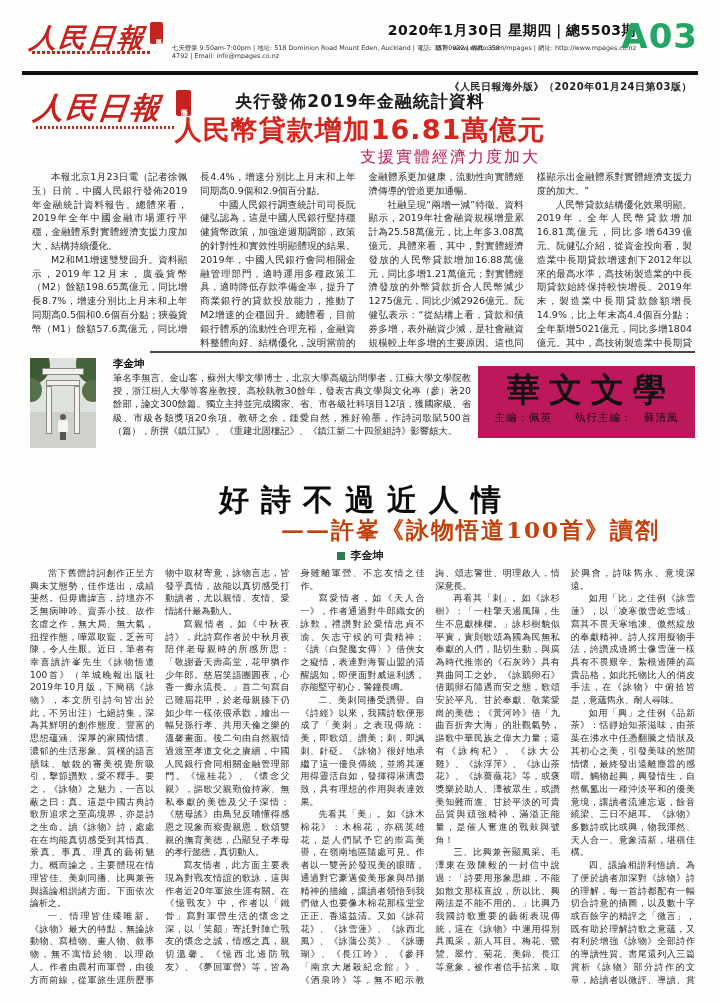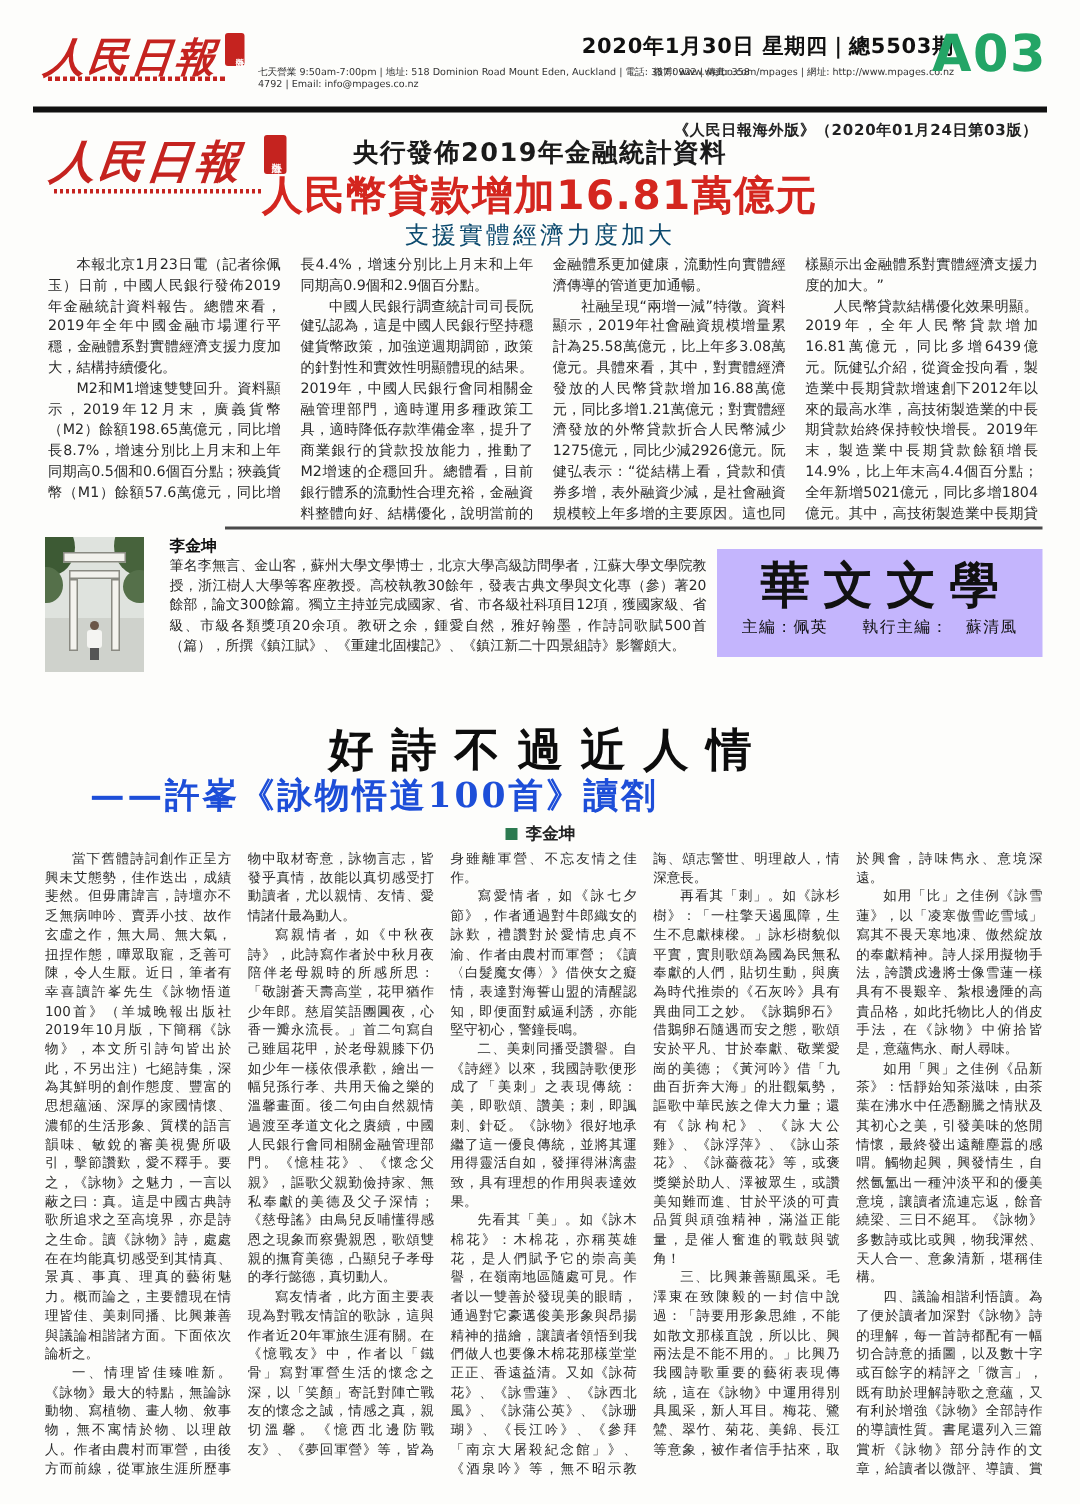--- a/index.html
+++ b/index.html
@@ -60,22 +60,22 @@
     background:repeating-linear-gradient(90deg,#c5231f 0 2px,transparent 2px 4px); }
   .news-kicker {
     position:absolute; left:180px; top:90px; width:360px; text-align:center;
     font-size:17px; font-weight:bold; color:#1a1a1a; letter-spacing:1px;
   }
   .news-headline {
     position:absolute; left:120px; top:112px; width:480px; text-align:center;
     font-size:27px; font-weight:bold; color:#d4261f; letter-spacing:1px;
   }
   .news-subhead {
-    position:absolute; left:180px; top:147px; width:360px; text-align:center;
-    font-size:16px; color:#0c4a6e; letter-spacing:2px;
+    position:absolute; left:180px; top:147px; width:360px; text-align:right;
+    font-size:16px; color:#be185d; letter-spacing:2px;
   }
   .news-body {
     position:absolute; left:32px; top:170px; width:660px; height:180px;
     column-count:4; column-gap:13px; overflow:hidden;
     font-size:9.5px; line-height:13.8px; text-align:justify; color:#2a2a2a;
   }
   .news-body p { text-indent:2em; }
   .mid-rule { position:absolute; left:150px; top:351px; width:545px; height:2px; background:#4a4a4a; }
   
   .author-photo {
@@ -98,39 +98,39 @@
   .person .legs { position:absolute; left:2px; top:18px; width:6px; height:8px; background:#555;}
   .author-name {
     position:absolute; left:113px; top:357px; font-size:10.5px; font-weight:bold; color:#111;
   }
   .author-bio {
     position:absolute; left:113px; top:371px; width:358px; height:80px;
     font-size:9.3px; line-height:13.2px; text-align:justify; color:#2a2a2a; overflow:hidden;
   }
   .section-banner {
     position:absolute; left:478px; top:366px; width:217px; height:72px;
-    background:#c4b5fd; text-align:center;
+    background:#be185d; text-align:center;
   }
   .section-banner-title {
     margin-top:6px; font-family:"DejaVu Serif", serif; font-weight:bold;
     font-size:33px; color:#111; letter-spacing:9px; text-indent:9px; line-height:36px;
   }
   .section-banner-editors {
     margin-top:3px; font-size:10.5px; font-weight:normal; color:#111; letter-spacing:1px;
   }
   
   .essay-title {
     position:absolute; left:60px; top:480px; width:600px; text-align:center;
     font-family:"DejaVu Serif", serif; font-weight:bold; font-size:30px;
     color:#0d0d0d; letter-spacing:12px; text-indent:12px;
   }
   .essay-subtitle {
-    position:absolute; left:60px; top:515px; width:600px; text-align:left;
+    position:absolute; left:60px; top:515px; width:600px; text-align:right;
     font-family:"DejaVu Serif", serif; font-weight:bold; font-size:23px;
-    color:#1d4ed8; letter-spacing:2px;
+    color:#c2410c; letter-spacing:2px;
   }
   .essay-byline {
     position:absolute; left:60px; top:548px; width:600px; text-align:center;
     font-size:11px; font-weight:bold; color:#222;
     font-family:"DejaVu Serif", serif;
   }
   .essay-byline .sq {
     display:inline-block; width:8px; height:8px; background:#2c7a50;
     margin-right:6px; vertical-align:middle;
   }
@@ -204,21 +204,21 @@
   <div class="essay-title">好詩不過近人情</div>
   <div class="essay-subtitle">——許峯《詠物悟道100首》讀劄</div>
   <div class="essay-byline">
     <span class="sq"></span><span>李金坤</span>
   </div>
   <div class="essay-body">
       <p>當下舊體詩詞創作正呈方興未艾態勢，佳作迭出，成績斐然。但毋庸諱言，詩壇亦不乏無病呻吟、賣弄小技、故作玄虛之作，無大局、無大氣，扭捏作態，嘩眾取寵，乏善可陳，令人生厭。近日，筆者有幸喜讀許峯先生《詠物悟道100首》（羊城晚報出版社2019年10月版，下簡稱《詠物》，本文所引詩句皆出於此，不另出注）七絕詩集，深為其鮮明的創作態度、豐富的思想蘊涵、深厚的家國情懷、濃郁的生活形象、質樸的語言韻味、敏銳的審美視覺所吸引，擊節讚歎，愛不釋手。要之，《詠物》之魅力，一言以蔽之曰：真。這是中國古典詩歌所追求之至高境界，亦是詩之生命。讀《詠物》詩，處處在在均能真切感受到其情真、景真、事真、理真的藝術魅力。概而論之，主要體現在情理皆佳、美刺同播、比興兼善與議論相諧諸方面。下面依次論析之。</p>
       <p>一、情理皆佳臻唯新。《詠物》最大的特點，無論詠動物、寫植物、畫人物、敘事物，無不寓情於物、以理啟人。作者由農村而軍營，由後方而前線，從軍旅生涯所歷事物中取材寄意，詠物言志，皆發乎真情，故能以真切感受打動讀者，尤以親情、友情、愛情諸什最為動人。</p>
       <p>寫親情者，如《中秋夜詩》，此詩寫作者於中秋月夜陪伴老母親時的所感所思：「敬謝蒼天壽高堂，花甲猶作少年郎。慈眉笑語團圓夜，心香一瓣永流長。」首二句寫自己雖屆花甲，於老母親膝下仍如少年一樣依偎承歡，繪出一幅兒孫行孝、共用天倫之樂的溫馨畫面。後二句由自然親情過渡至孝道文化之賡續，中國人民銀行會同相關金融管理部門。《憶桂花》、《懷念父親》，謳歌父親勤儉持家、無私奉獻的美德及父子深情；《慈母謠》由鳥兒反哺懂得感恩之現象而察覺親恩，歌頌雙親的撫育美德，凸顯兒子孝母的孝行懿德，真切動人。</p>
       <p>寫友情者，此方面主要表現為對戰友情誼的歌詠，這與作者近20年軍旅生涯有關。在《憶戰友》中，作者以「鐵骨」寫對軍營生活的懷念之深，以「笑顏」寄託對陣亡戰友的懷念之誠，情感之真，親切溫馨。《憶西北邊防戰友》、《夢回軍營》等，皆為身雖離軍營、不忘友情之佳作。</p>
-      <p>寫愛情者，如《詠七夕節》，作者通過對牛郎織女的詠歎，禮讚對於愛情忠貞不渝、作者由農村而軍營；《讀〈白髮魔女傳〉》借俠女之癡情，表達對海誓山盟的清醒認知，即便面對威逼利誘，亦能堅守初心，警鐘長鳴。</p>
+      <p>寫愛情者，如《天人合一》，作者通過對牛郎織女的詠歎，禮讚對於愛情忠貞不渝、矢志守候的可貴精神；《讀〈白髮魔女傳〉》借俠女之癡情，表達對海誓山盟的清醒認知，即便面對威逼利誘，亦能堅守初心，警鐘長鳴。</p>
       <p>二、美刺同播受讚譽。自《詩經》以來，我國詩歌便形成了「美刺」之表現傳統：美，即歌頌、讚美；刺，即諷刺、針砭。《詠物》很好地承繼了這一優良傳統，並將其運用得靈活自如，發揮得淋漓盡致，具有理想的作用與表達效果。</p>
       <p>先看其「美」。如《詠木棉花》：木棉花，亦稱英雄花，是人們賦予它的崇高美譽，在嶺南地區隨處可見。作者以一雙善於發現美的眼睛，通過對它豪邁俊美形象與昂揚精神的描繪，讓讀者領悟到我們做人也要像木棉花那樣堂堂正正、香遠益清。又如《詠荷花》、《詠雪蓮》、《詠西北風》、《詠蒲公英》、《詠珊瑚》、《長江吟》、《參拜「南京大屠殺紀念館」》、《酒泉吟》等，無不昭示教誨、頌志警世、明理啟人，情深意長。</p>
       <p>再看其「刺」。如《詠杉樹》：「一柱擎天遏風障，生生不息獻棟樑。」詠杉樹貌似平實，實則歌頌為國為民無私奉獻的人們，貼切生動，與廣為時代推崇的《石灰吟》具有異曲同工之妙。《詠鵝卵石》借鵝卵石隨遇而安之態，歌頌安於平凡、甘於奉獻、敬業愛崗的美德；《黃河吟》借「九曲百折奔大海」的壯觀氣勢，謳歌中華民族之偉大力量；還有《詠枸杞》、《詠大公雞》、《詠浮萍》、《詠山茶花》、《詠薔薇花》等，或褒獎樂於助人、澤被眾生，或讚美知難而進、甘於平淡的可貴品質與頑強精神，滿溢正能量，是催人奮進的戰鼓與號角！</p>
       <p>三、比興兼善顯風采。毛澤東在致陳毅的一封信中說過：「詩要用形象思維，不能如散文那樣直說，所以比、興兩法是不能不用的。」比興乃我國詩歌重要的藝術表現傳統，這在《詠物》中運用得別具風采，新人耳目。梅花、鷺鷥、翠竹、菊花、美錦、長江等意象，被作者信手拈來，取於興會，詩味雋永、意境深遠。</p>
       <p>如用「比」之佳例《詠雪蓮》，以「凌寒傲雪屹雪域」寫其不畏天寒地凍、傲然綻放的奉獻精神。詩人採用擬物手法，誇讚戍邊將士像雪蓮一樣具有不畏艱辛、紮根邊陲的高貴品格，如此托物比人的俏皮手法，在《詠物》中俯拾皆是，意蘊雋永、耐人尋味。</p>
       <p>如用「興」之佳例《品新茶》：恬靜始知茶滋味，由茶葉在沸水中任憑翻騰之情狀及其初心之美，引發美味的悠閒情懷，最終發出遠離塵囂的感喟。觸物起興，興發情生，自然氤氳出一種沖淡平和的優美意境，讓讀者流連忘返，餘音繞梁、三日不絕耳。《詠物》多數詩或比或興，物我渾然、天人合一、意象清新，堪稱佳構。</p>
       <p>四、議論相諧利悟讀。為了便於讀者加深對《詠物》詩的理解，每一首詩都配有一幅切合詩意的插圖，以及數十字或百餘字的精評之「微言」，既有助於理解詩歌之意蘊，又有利於增強《詠物》全部詩作的導讀性質。書尾還列入三篇賞析《詠物》部分詩作的文章，給讀者以微評、導讀、賞析的示範，十分契合當下讀者的閱讀習慣與需要。</p>
     </div>
 
 </div>

